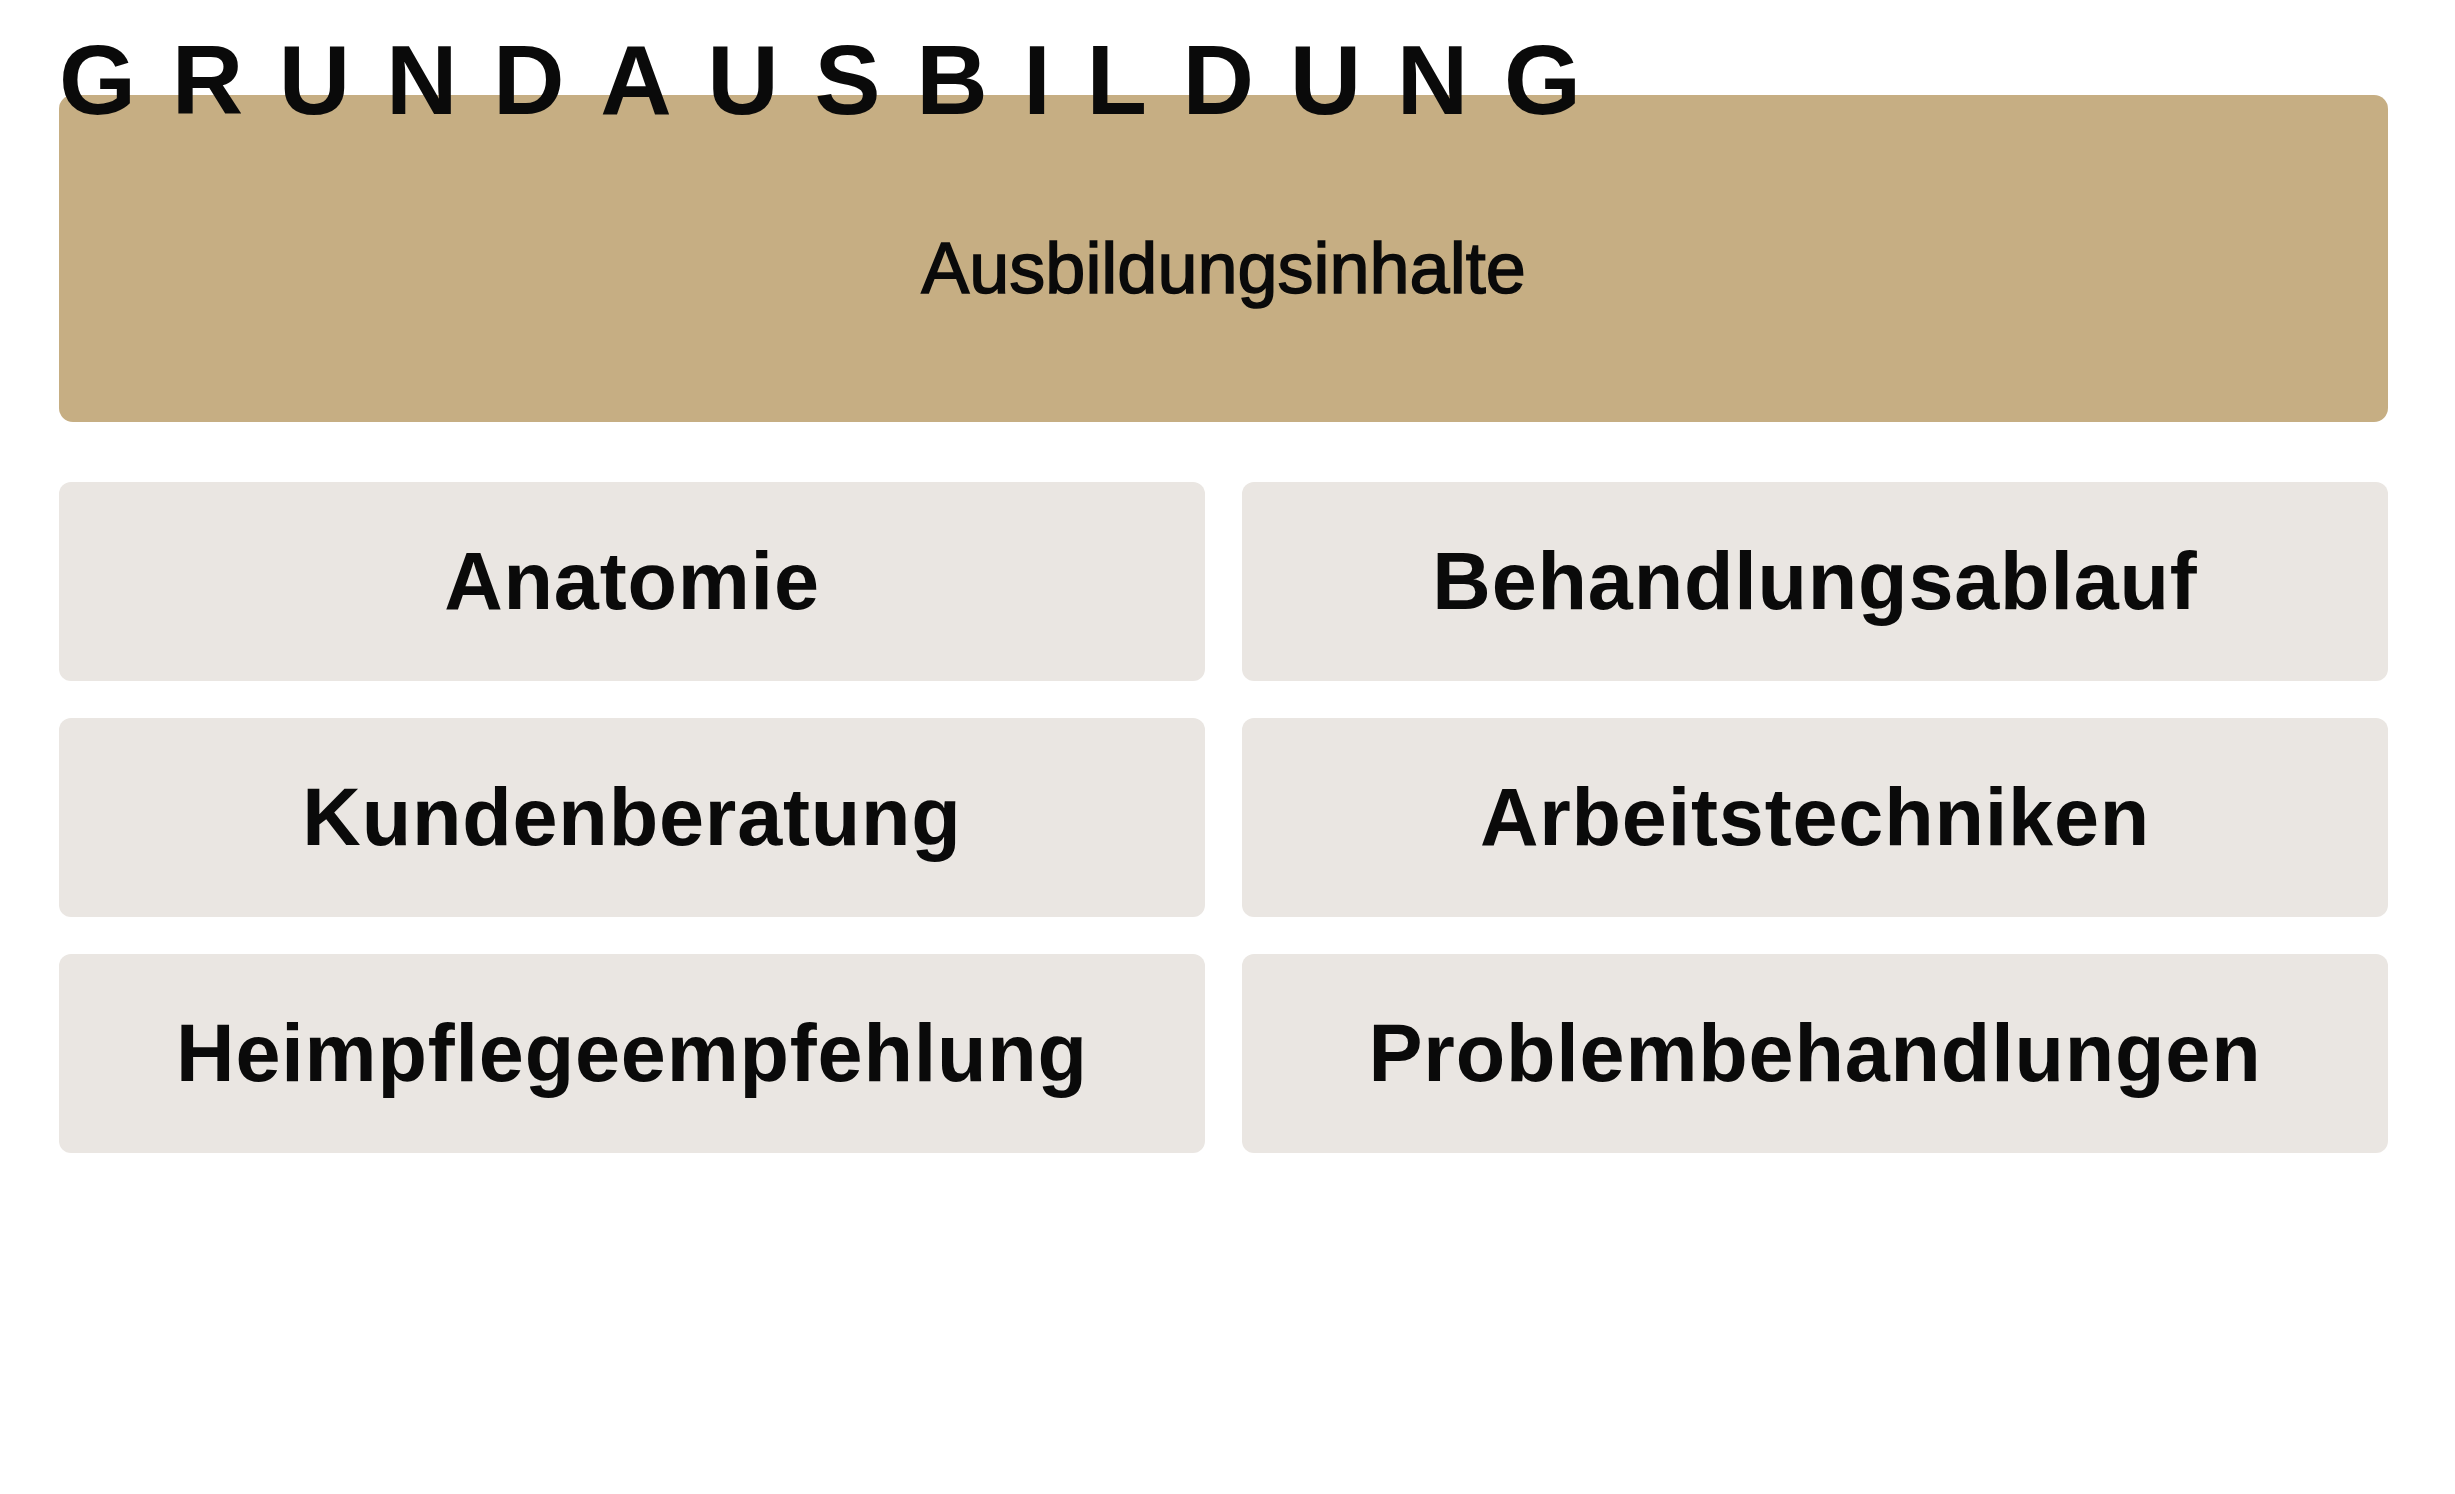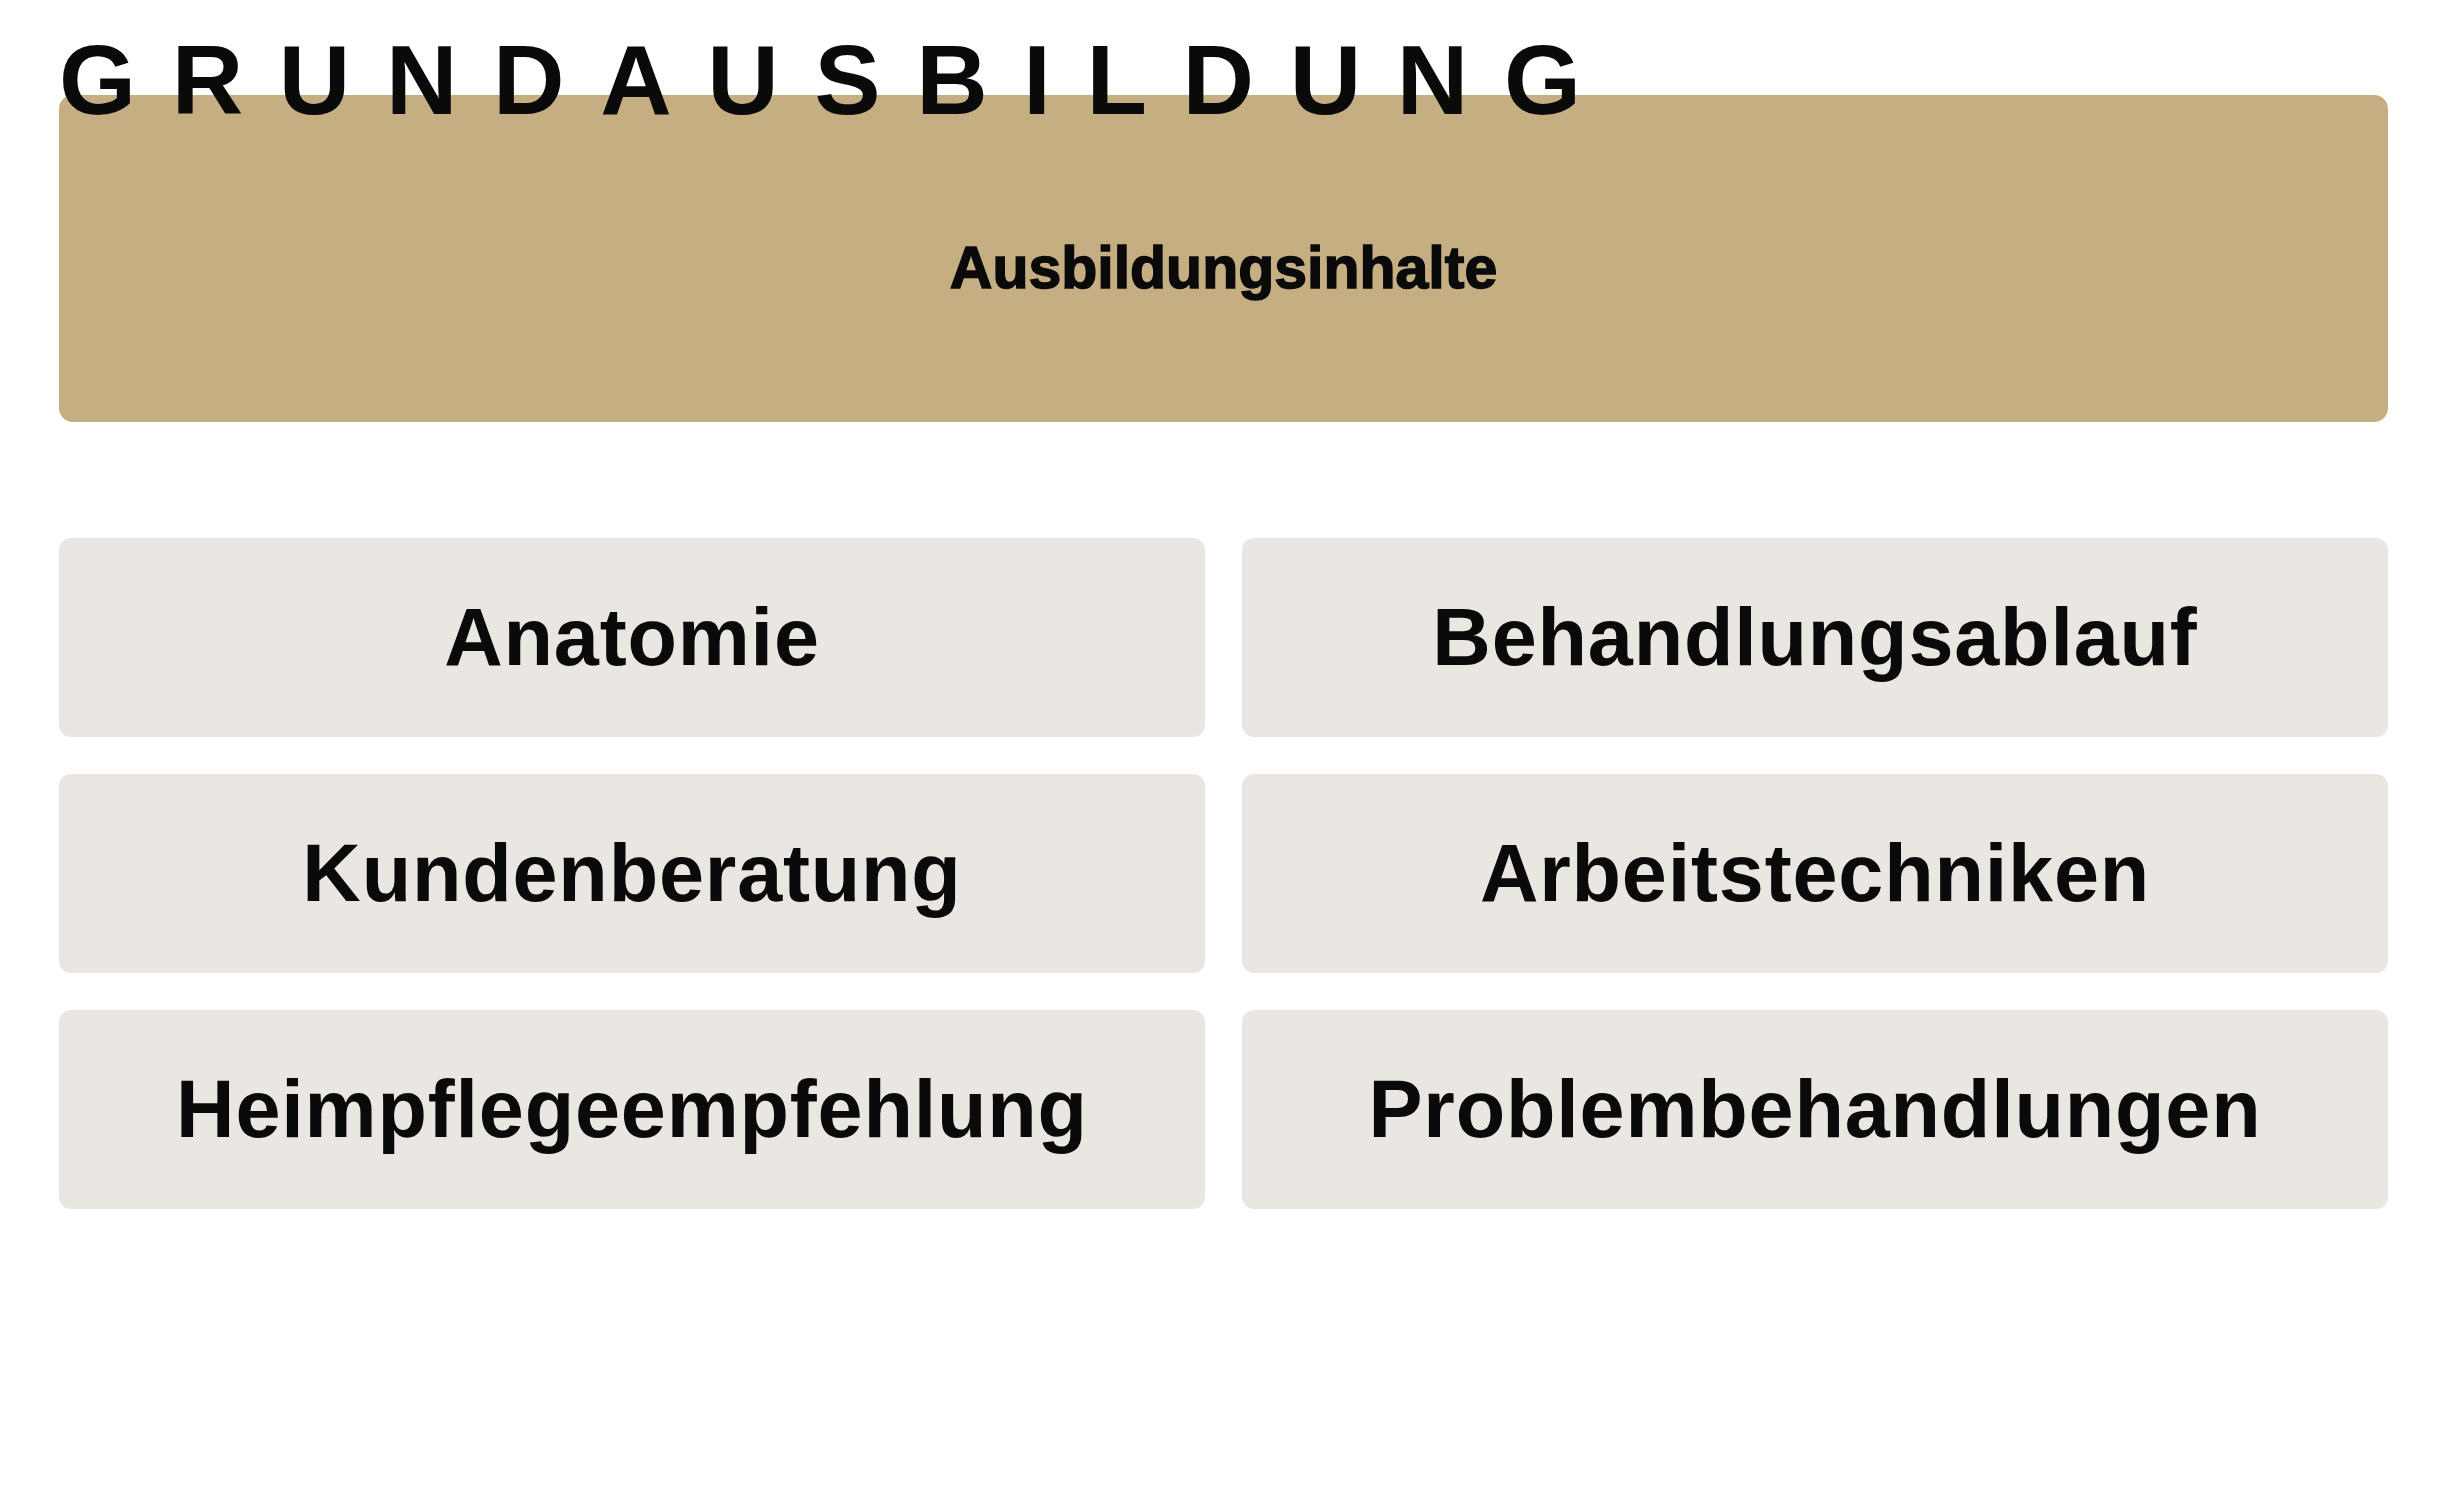--- a/index.html
+++ b/index.html
@@ -34,27 +34,27 @@
     margin-top: -34px;
     height: 327px;
     border-radius: 14px;
     background: var(--banner-bg, #C6AE83);
     display: flex;
     align-items: center;
     justify-content: center;
     padding-top: 18px;
   }
   .banner-title {
-    font-size: 59px;
-    font-weight: 700;
+    font-size: 72px;
+    font-weight: 400;
     -webkit-text-stroke: 1.5px currentColor;
     white-space: nowrap;
   }
   .grid {
-    margin-top: 116px;
+    margin-top: 60px;
     display: grid;
     grid-template-columns: 1fr 1fr;
     column-gap: 111px;
     row-gap: 43px;
     gap: 37px;
   }
   .card {
     height: 199px;
     border-radius: 12px;
     background: var(--card-bg, #EAE6E2);

